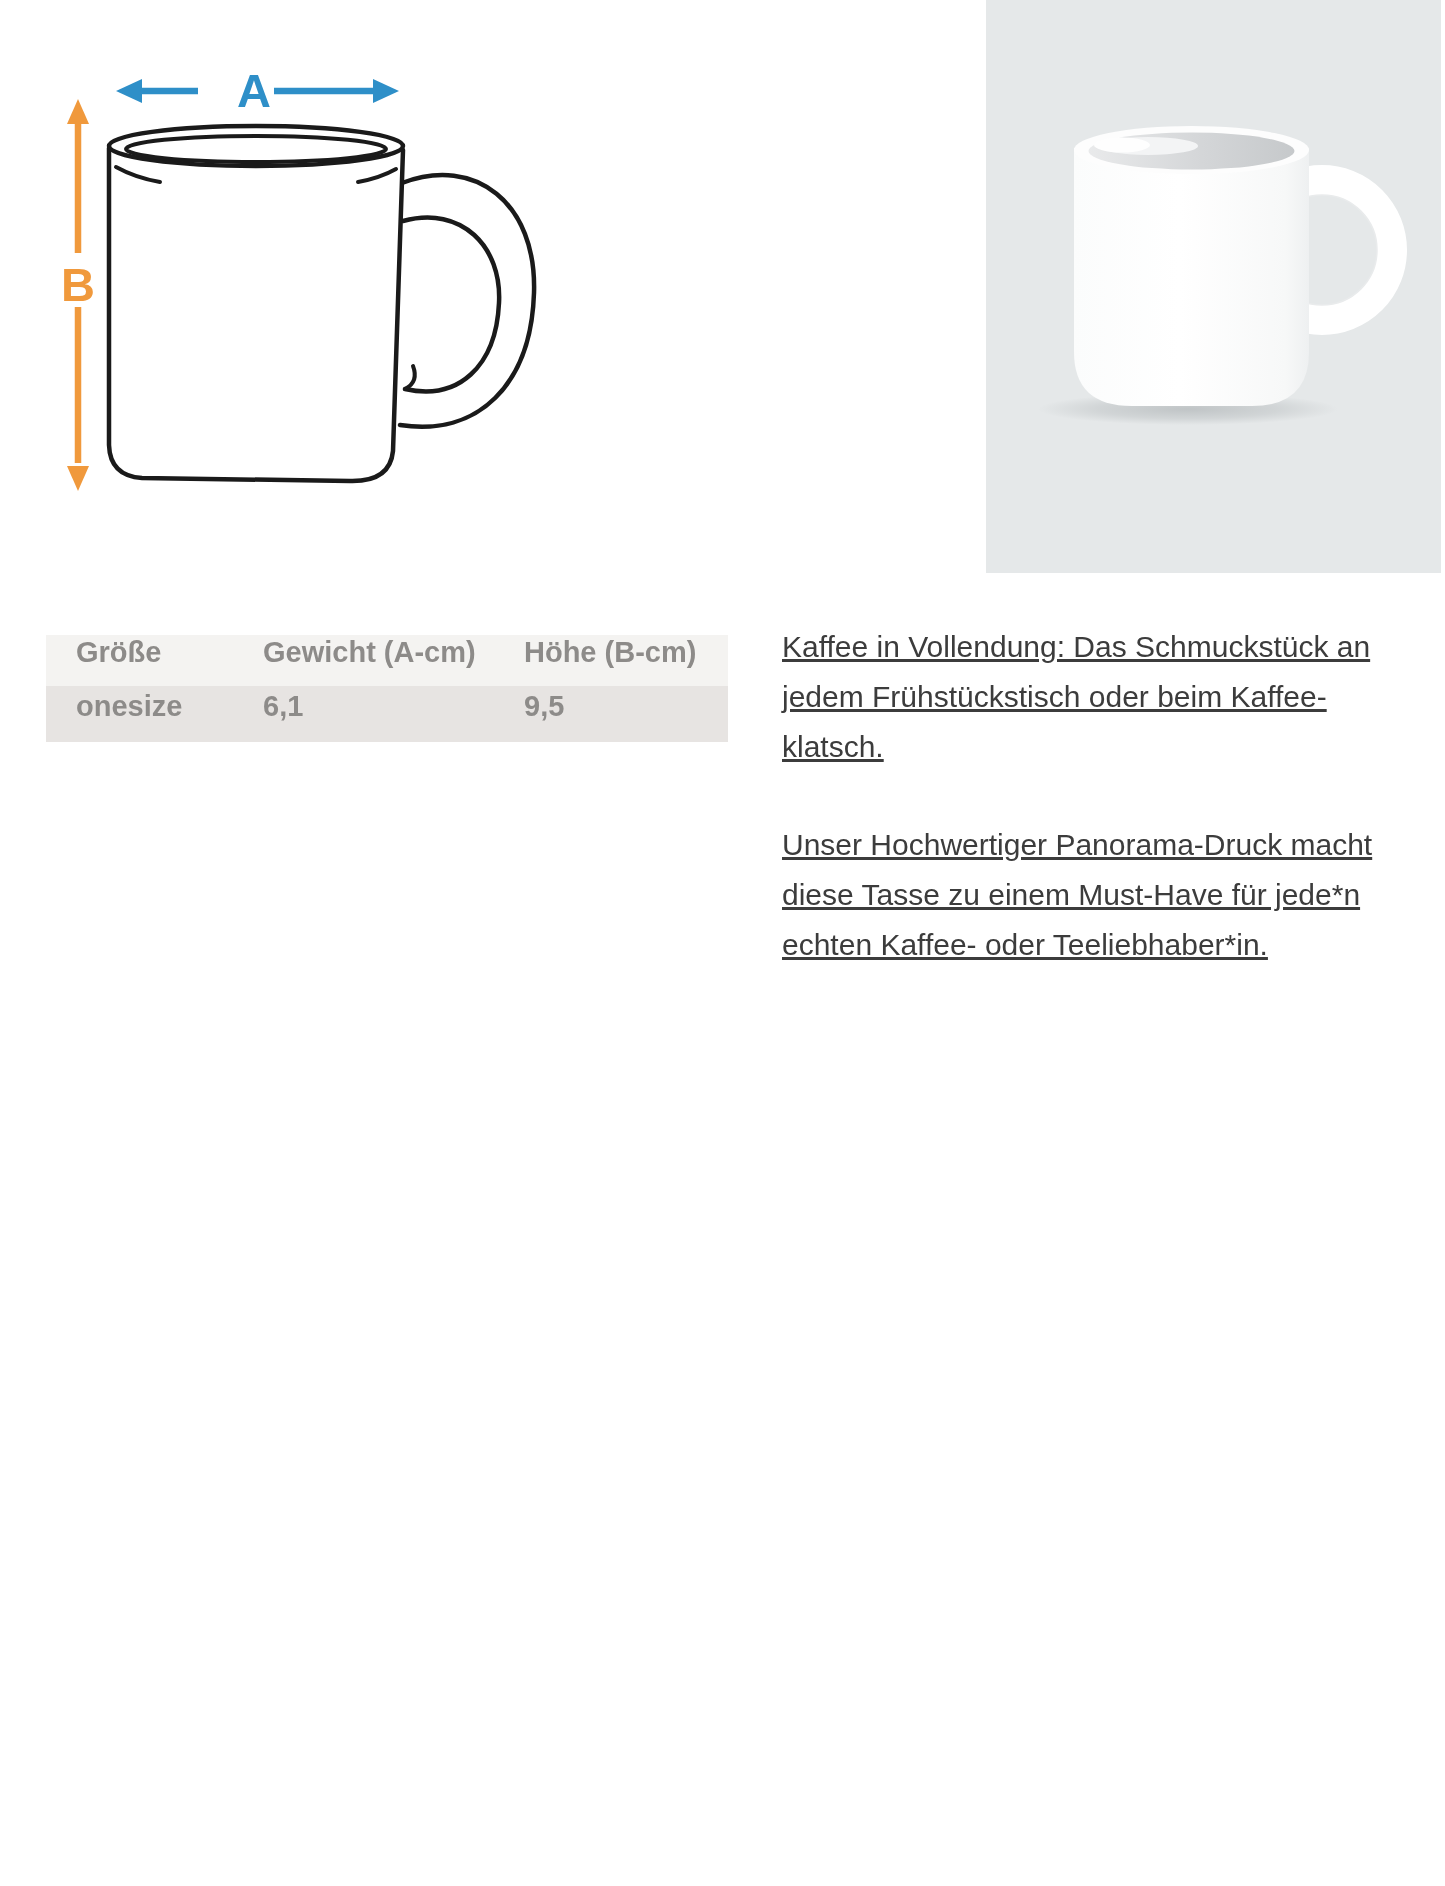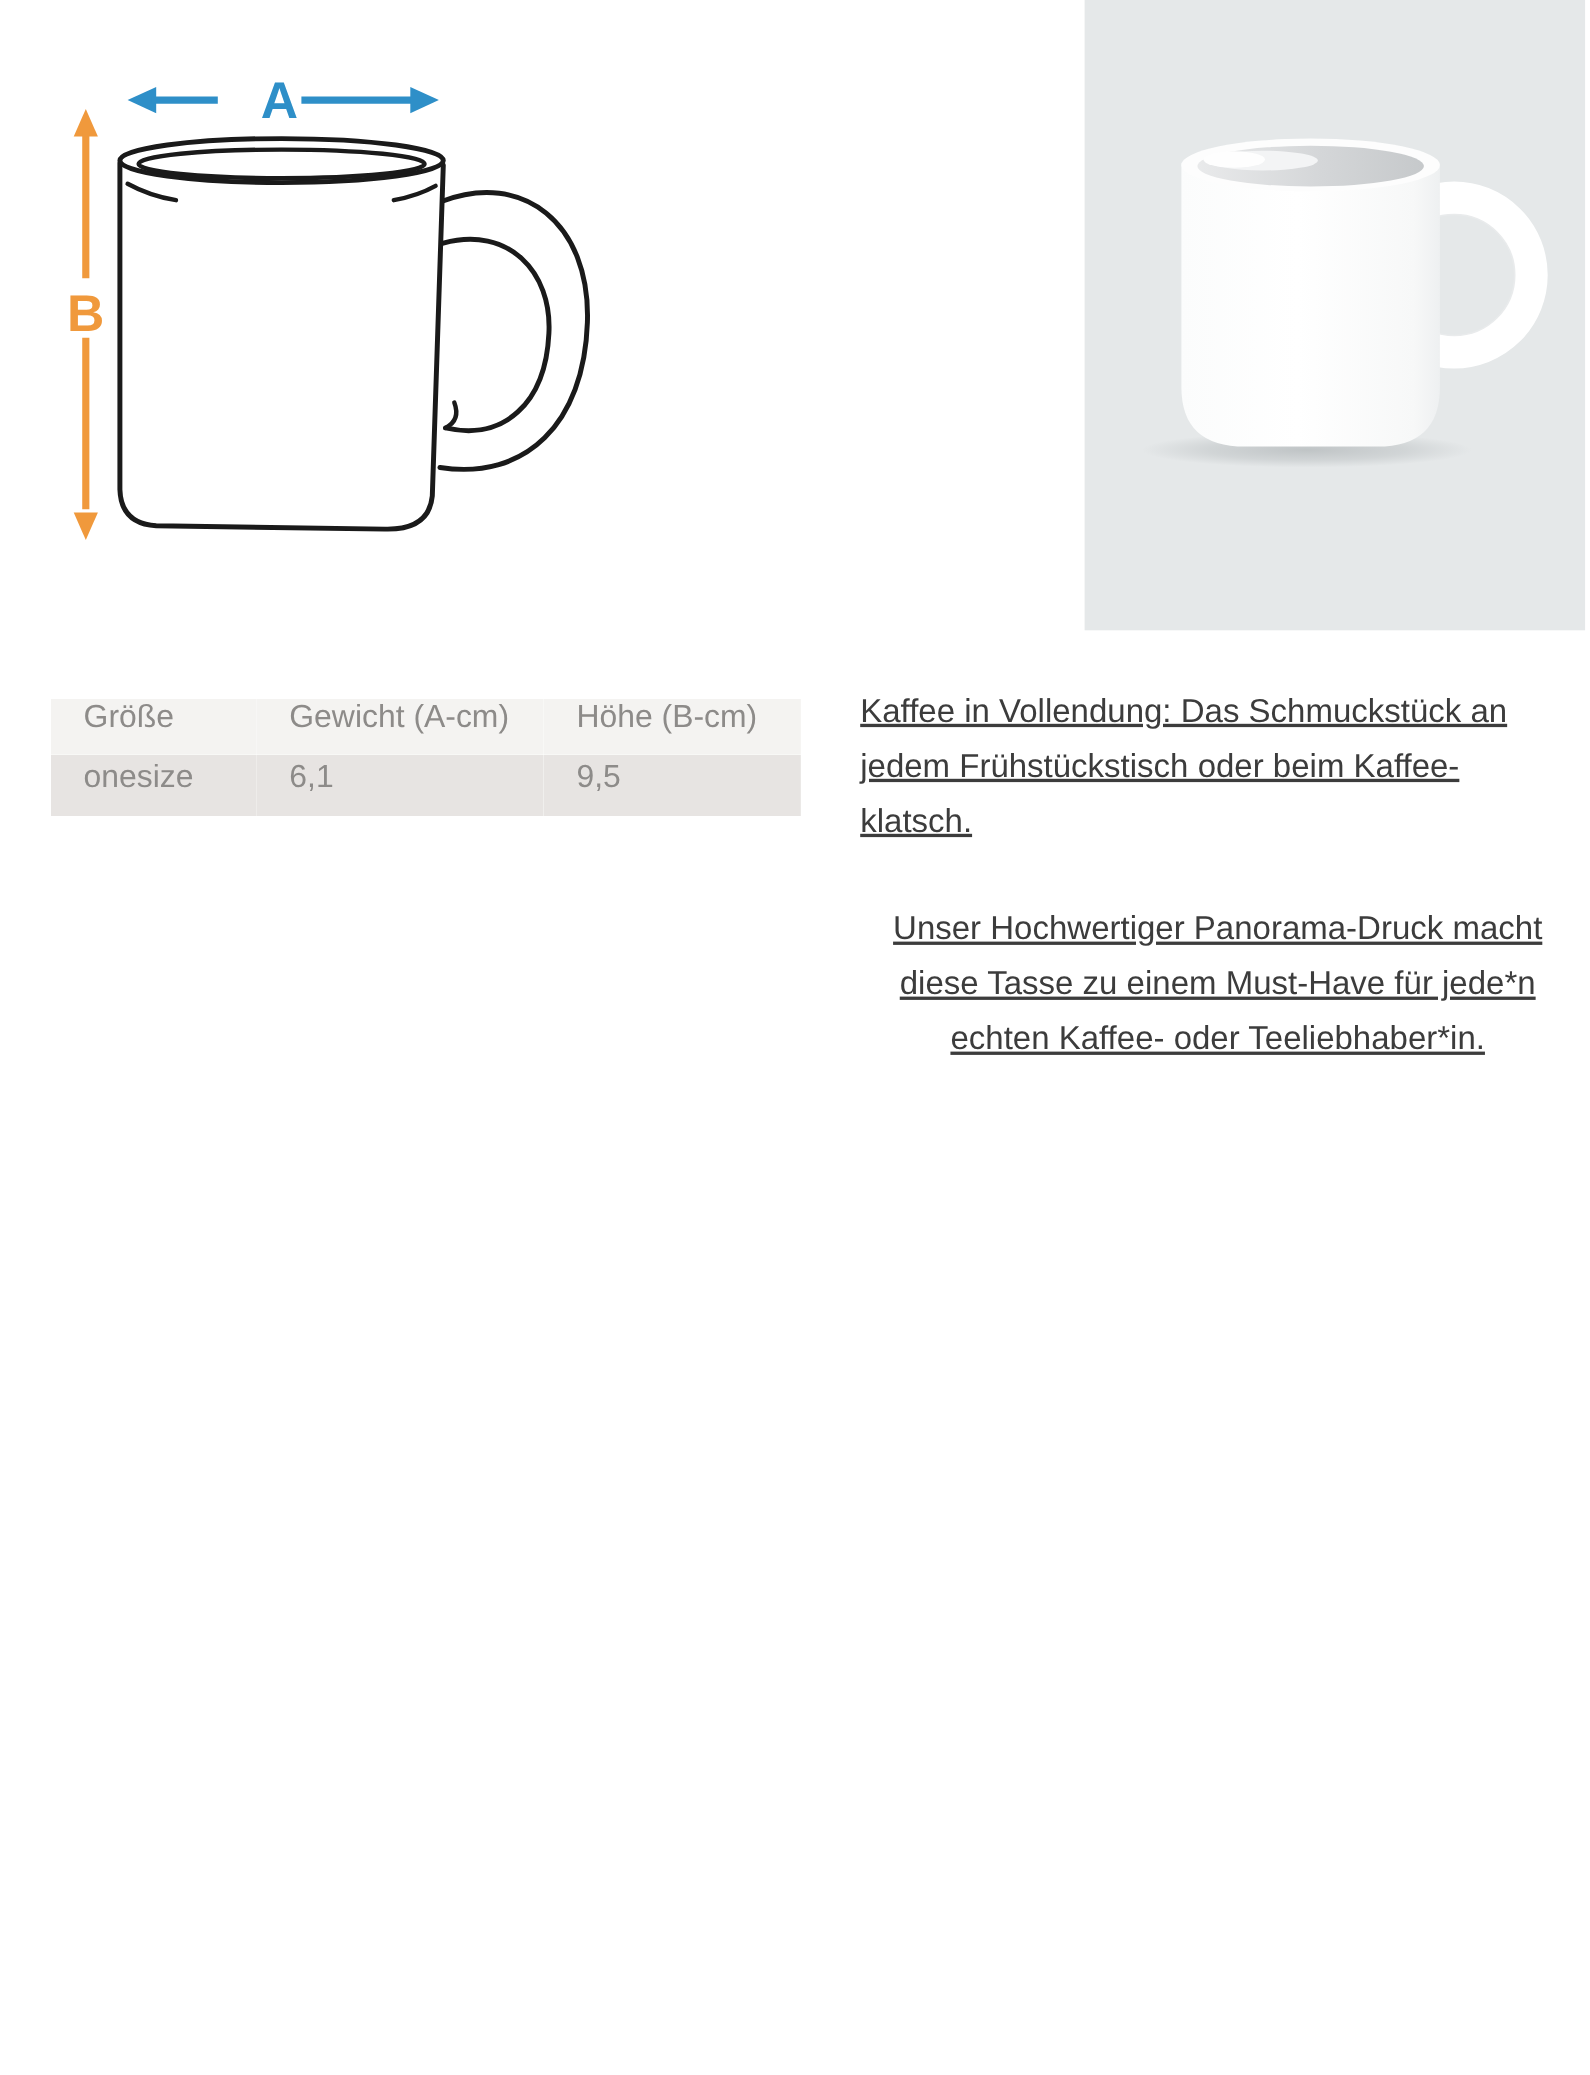--- a/index.html
+++ b/index.html
@@ -26,34 +26,34 @@
   
   .photo-panel {
     position: absolute; left: 986px; top: 0; width: 455px; height: 573px;
     background: var(--photo-panel-bg);
   }
 
   
   .size-table { position: absolute; left: 46px; top: 635px; width: 682px; }
   .size-table table { border-collapse: collapse; width: 100%; table-layout: fixed; }
   .size-table th, .size-table td {
-    font-weight: 400; text-align: left; padding: 0 0 16px 30px;
+    font-weight: 700; text-align: left; padding: 0 0 16px 30px;
     font-size: 29px; color: var(--table-text);
     overflow: hidden; white-space: nowrap;
   }
   .size-table thead tr { background: var(--table-header-bg); height: 51px; }
   .size-table tbody tr { background: var(--table-row-bg); height: 56px; }
 
   
   .description {
     position: absolute; left: 782px; top: 622px; width: 650px;
     font-size: 30px; line-height: 50px; color: var(--description-text);
   }
   .description p { margin: 0; white-space: pre-line; text-decoration: underline; }
-  .description p + p { margin-top: 48px; text-align: center; }
+  .description p + p { margin-top: 48px; }
 </style>
 </head>
 <body>
 
 <div class="page">
 
   <svg class="diagram" viewBox="0 0 500 450" aria-hidden="true">
 
     <g>
       <polygon class="arrow-a-head" points="66,36 92,24 92,48"></polygon>

